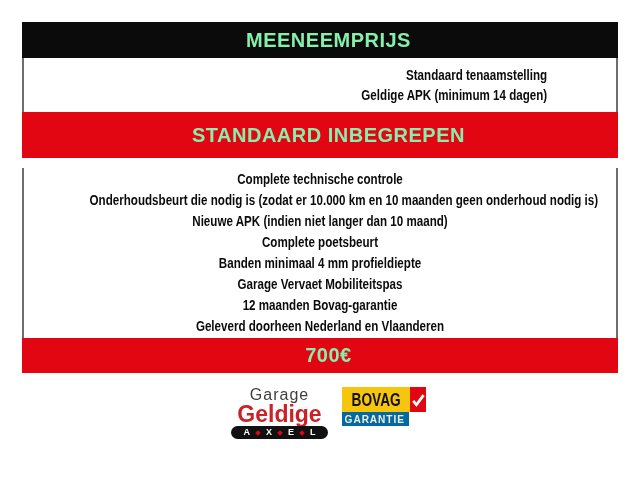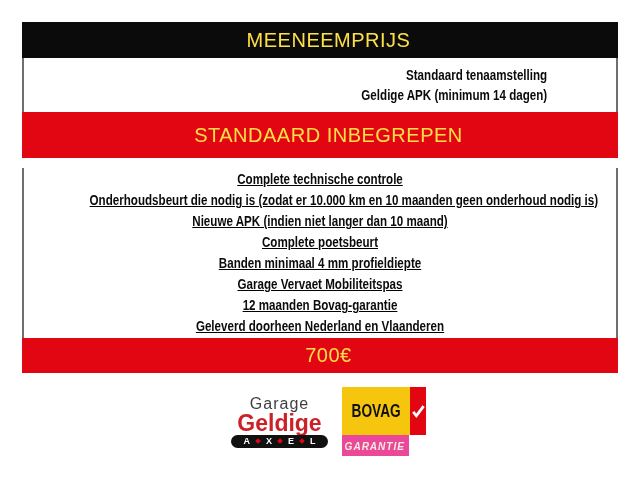--- a/index.html
+++ b/index.html
@@ -16,57 +16,56 @@
     box-sizing: border-box;
   }
   .card {
     width: 596px;
     margin: 0 auto;
   }
   .banner {
     display: flex;
     align-items: center;
     justify-content: center;
-    color: #fde047;
-    font-weight: normal;
+    color: #86efac;
+    font-weight: bold;
     font-size: 20px;
     letter-spacing: 0.5px;
     white-space: nowrap;
     padding-left: 17px;
   }
   .banner.black { background: #0b0b0b; height: 36px; }
   .banner.red   { background: #e20613; height: 46px; }
   .banner.red.price { height: 35px; }
   .content {
     background: #ffffff;
     border-left: 2px solid #6e6e6e;
     border-right: 2px solid #6e6e6e;
     text-align: center;
     box-sizing: border-box;
   }
   .content.c1 { padding: 7px 12px; text-align: right; }
-  .content.c2 { padding: 1px 8px; text-decoration: underline; }
+  .content.c2 { padding: 1px 8px; }
   .line {
     font-size: 14.5px;
     font-weight: bold;
     color: #0b0b0b;
     line-height: 21px;
     white-space: nowrap;
     transform: scaleX(0.8);
     transform-origin: 50% 50%;
   }
   .content.c1 .line { line-height: 20px; }
   .gap { height: 10px; }
 
   
   .footer {
     margin-top: 14px;
     display: flex;
     justify-content: center;
-    align-items: center;
     gap: 14px;
   }
   .vervaet {
     display: flex;
     flex-direction: column;
     align-items: center;
   }
   .vervaet-garage {
     font-size: 16px;
     color: #3f3f3f;
@@ -103,21 +102,21 @@
     width: 4px; height: 4px;
     background: #e20613;
     transform: rotate(45deg);
     margin: 0 6px;
   }
   .bovag {
     width: 67px;
     display: flex;
     flex-direction: column;
   }
-  .bovag-top { display: flex; height: 48px; }
+  .bovag-top { display: flex; height: 25px; }
   .bovag-yellow {
     background: #f6c50d;
     flex: 1;
     display: flex;
     align-items: center;
     justify-content: center;
   }
   .bovag-name {
     font-size: 19px;
     font-weight: bold;
@@ -127,26 +126,25 @@
     white-space: nowrap;
   }
   .bovag-red {
     background: #e20613;
     width: 21px;
     display: flex;
     align-items: center;
     justify-content: center;
   }
   .bovag-bottom {
-    background: #ec4899;
-    height: 21px;
-    display: flex;
-    align-items: center;
-    justify-content: center;
-    font-style: italic;
+    background: #0369a1;
+    height: 14px;
+    display: flex;
+    align-items: center;
+    justify-content: center;
   }
   .bovag-sub {
     color: #f2eddc;
     font-size: 11px;
     font-weight: bold;
     letter-spacing: 1px;
     transform: scaleX(0.92);
     white-space: nowrap;
   }
   .check-svg { display: block; }

